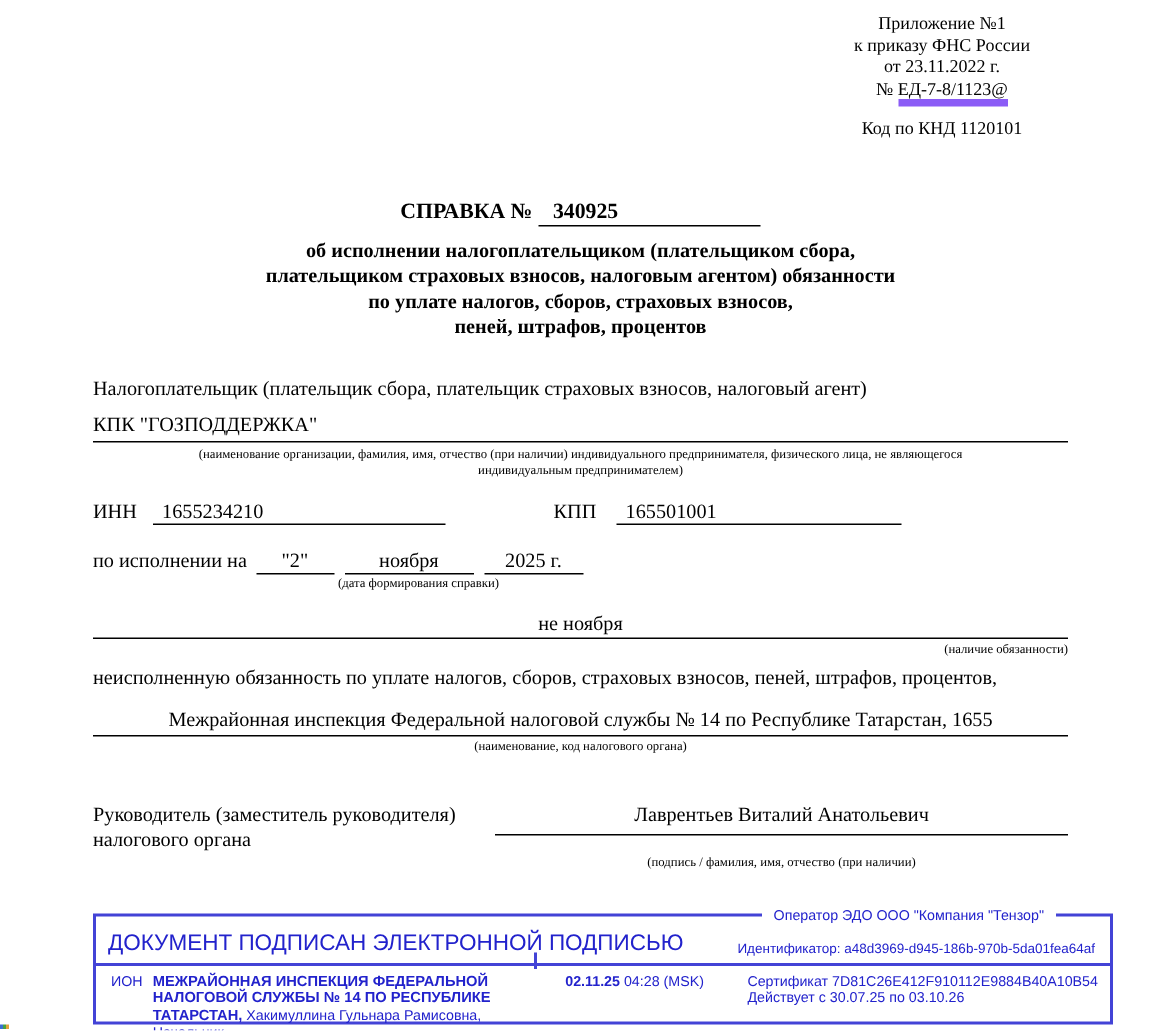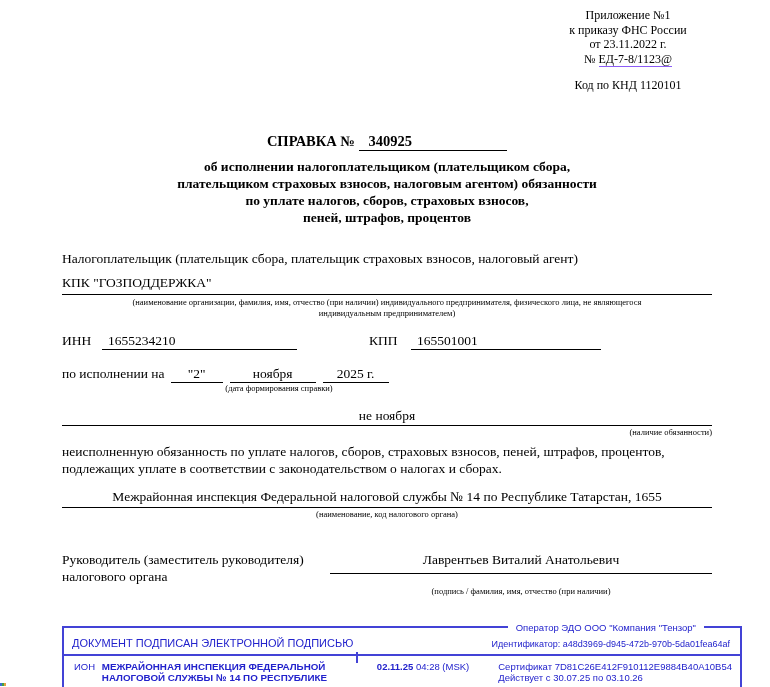--- a/index.html
+++ b/index.html
@@ -3,21 +3,21 @@
 <meta charset="utf-8">
 <style>
   * { margin:0; padding:0; box-sizing:border-box; }
   html,body { background:#ffffff; }
   .page {
     position:relative; width:770px; height:687px; background:#ffffff;
     font-family:"Liberation Serif", serif; color:#000;
     padding:8px 58px 0 62px; overflow:hidden;
   }
   .nowrap { white-space:nowrap; }
-  .u { border-bottom:1px solid #8b5cf6; }
+  .u { border-bottom:5px solid #8b5cf6; }
   .hint { font-size:8.5px; line-height:11px; color:#000; }
 
   .hdr-right { width:180px; margin-left:auto; margin-right:-6px; text-align:center;
                font-size:12px; line-height:14.5px; }
   .hdr-right .knd { margin-top:12px; }
 
   .title-block { margin-top:40px; text-align:center; }
   .title-line { font-size:14.5px; font-weight:bold; }
   .title-line .num { border-bottom:1px solid #000; padding:0 95px 1px 10px; }
   .subtitle { margin-top:8px; font-size:13.5px; font-weight:bold; line-height:17px; }
@@ -56,21 +56,21 @@
   .sig-name { text-align:center; border-bottom:1px solid #000; padding-bottom:5px; }
   .sig-hint { text-align:center; margin-top:12px; }
 
   .stamp { position:relative; margin-top:29px; width:680px; height:74px;
            border:2px solid #4343d6; color:#2222cc;
            font-family:"Liberation Sans", sans-serif; }
   .stamp .operator { position:absolute; top:-7px; right:36px; background:#fff;
                      padding:0 8px; font-size:9.5px; line-height:13px; }
   .stamp .row1 { display:flex; justify-content:space-between; align-items:flex-end;
                  padding:9px 10px 5px 8px; border-bottom:2px solid #4343d6; }
-  .stamp .signed { font-size:11px;text-align:center; }
+  .stamp .signed { font-size:15px;text-align:center; }
   .stamp .ident  { font-size:9px; text-align:right; }
   .stamp .tick { position:absolute; left:292px; top:24px; width:2px; height:11px; background:#4343d6; }
   .stamp .row2 { display:flex; padding:5px 8px 0 8px; font-size:9.5px; line-height:11.5px; }
   .stamp .ion { width:30px; margin-left:2px; }
   .stamp .org { width:288px; }
   .stamp .org b { font-size:9.8px; }
   .stamp .dt  { width:118px; margin-left:8px; white-space:nowrap; }
   .stamp .cert { flex:1; margin-left:12px; }
 
   .speck { position:absolute; left:0; bottom:1px; display:flex; }
@@ -120,42 +120,41 @@
     <span class="f mon">ноября</span>
     <span class="f yr">2025 г.</span>
   </div>
   <div class="hint date-hint nowrap">(дата формирования справки)</div>
 
   <div class="body-text status-line">не ноября</div>
   <div class="hint status-hint">(наличие обязанности)</div>
 
   <div class="body-text paragraph">
     <div class="nowrap">неисполненную обязанность по уплате налогов, сборов, страховых взносов, пеней, штрафов, процентов,</div>
-    <div class="nowrap">подлежащих уплате в соответствии с законодательством о налогах и сборах.</div>
   </div>
 
   <div class="body-text authority-line nowrap">Межрайонная инспекция Федеральной налоговой службы № 14 по Республике Татарстан, 1655</div>
   <div class="hint authority-hint">(наименование, код налогового органа)</div>
 
   <div class="body-text sig-row">
     <div class="sig-left">
       <div class="nowrap">Руководитель (заместитель руководителя)</div>
       <div class="nowrap">налогового органа</div>
     </div>
     <div class="sig-right">
       <div class="sig-name nowrap">Лаврентьев Виталий Анатольевич</div>
       <div class="hint sig-hint nowrap">(подпись / фамилия, имя, отчество (при наличии)</div>
     </div>
   </div>
 
   <div class="stamp">
     <div class="operator nowrap">Оператор ЭДО ООО "Компания "Тензор"</div>
     <div class="row1">
       <div class="signed nowrap">ДОКУМЕНТ ПОДПИСАН ЭЛЕКТРОННОЙ ПОДПИСЬЮ</div>
-      <div class="ident nowrap">Идентификатор: a48d3969-d945-472b-970b-5da01fea64af</div>
+      <div class="ident nowrap">Идентификатор: a48d3969-d945-186b-970b-5da01fea64af</div>
     </div>
     <div class="tick"></div>
     <div class="row2">
       <div class="ion">ИОН</div>
       <div class="org"><b>МЕЖРАЙОННАЯ ИНСПЕКЦИЯ ФЕДЕРАЛЬНОЙ НАЛОГОВОЙ СЛУЖБЫ № 14 ПО РЕСПУБЛИКЕ ТАТАРСТАН,</b><span> Хакимуллина Гульнара Рамисовна, Начальник</span></div>
       <div class="dt"><b>02.11.25</b><span> 04:28 (MSK)</span></div>
       <div class="cert">
         <div class="nowrap">Сертификат 7D81C26E412F910112E9884B40A10B54</div>
         <div class="nowrap">Действует с 30.07.25 по 03.10.26</div>
       </div>

